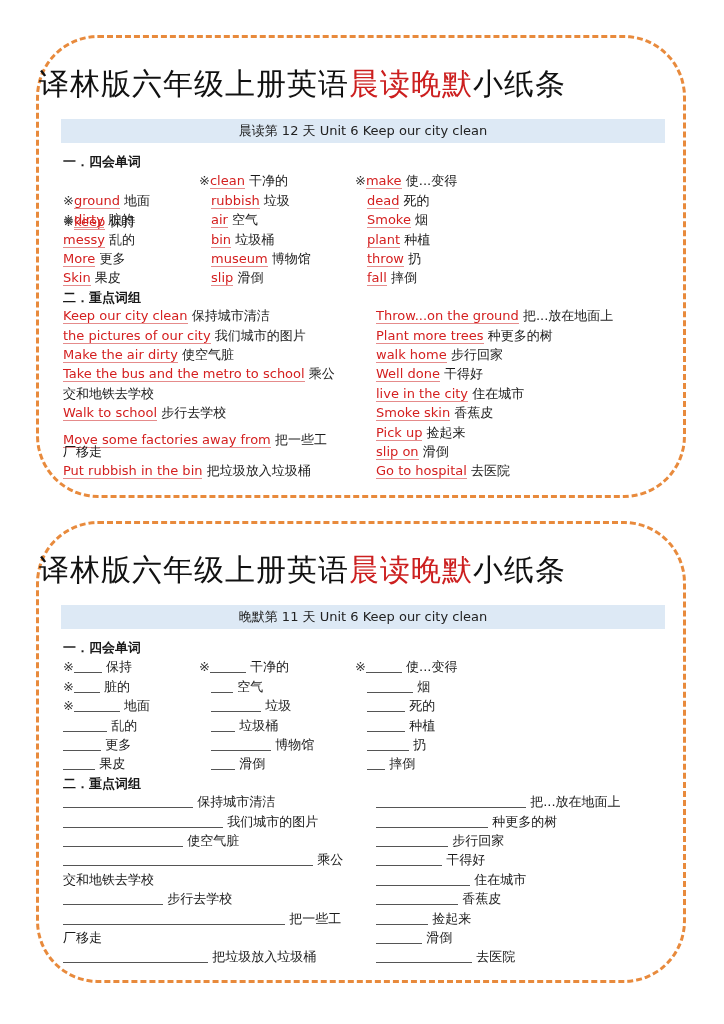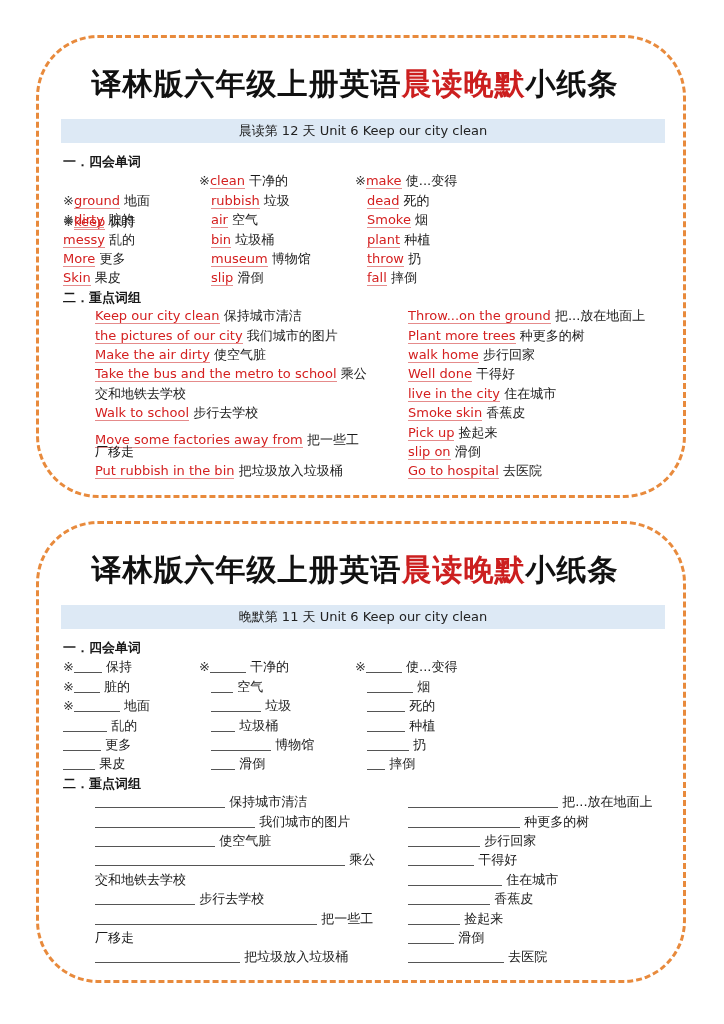--- a/index.html
+++ b/index.html
@@ -2,36 +2,36 @@
 <html><head>
 <meta charset="utf-8">
 <style>
   html, body { margin:0; padding:0; background:#ffffff; }
   body { width:724px; height:1024px; position:relative; overflow:hidden;
          font-family:"DejaVu Sans","Liberation Sans",sans-serif; color:#1a1a1a; }
   .card { position:absolute; left:36px; width:650px; border:3px dashed #e88a3c;
           border-radius:62px; box-sizing:border-box; }
   .card.c1 { top:35px; height:463px; }
   .card.c2 { top:521px; height:462px; }
-  .title { position:absolute; left:0; right:12px; text-align:center; font-size:30px;
-           font-weight:bold; letter-spacing:1px; color:#111; white-space:nowrap; }
+  .title { position:absolute; left:0; right:12px; font-size:30px;
+           font-weight:normal; letter-spacing:1px; color:#111; white-space:nowrap; }
   .title .hl { color:#cc1f1f; }
   .c1 .title, .c2 .title { top:26px; }
   .bar { position:absolute; left:22px; width:604px; height:24px; background:#dde9f5;
          text-align:center; font-size:13px; line-height:24px; color:#222; }
   .c1 .bar, .c2 .bar { top:81px; }
   .content { position:absolute; left:24px; top:114px; width:600px; font-size:13px; }
   .row { position:relative; height:19.4px; line-height:19.4px; white-space:nowrap; }
   .sec { font-weight:bold; font-size:13px; }
   .col { position:absolute; top:0; }
   .en { color:#d42020; border-bottom:1.5px solid #e58b8b; padding-bottom:0; }
   .zh { color:#1a1a1a; }
   .mark { color:#333; }
   .blank { display:inline-block; border-bottom:1px solid #555; height:14px; vertical-align:-2px; }
-  .phr { position:absolute; top:0;margin-left:32px; }
+  .phr { position:absolute; top:0; }
 </style>
 </head>
 <body>
 
 <div class="card c1">
   <div class="title"><span>译林版六年级上册英语</span><span class="hl">晨读晚默</span><span>小纸条</span></div>
   <div class="bar">晨读第 12 天  Unit 6 Keep our city clean</div>
   <div class="content" id="m-content">
     <div class="row sec">一．四会单词</div>
     <div id="m-words">

